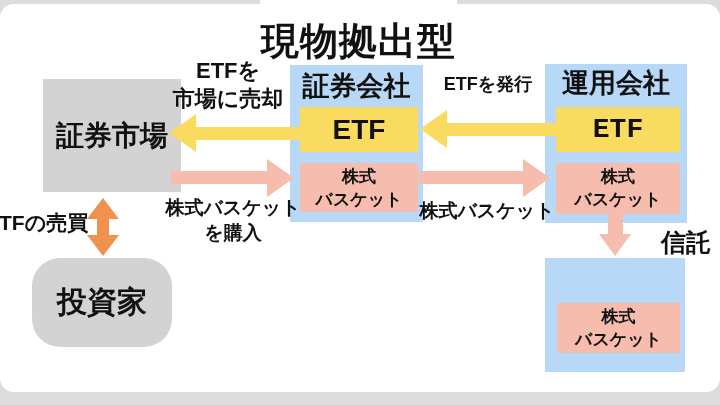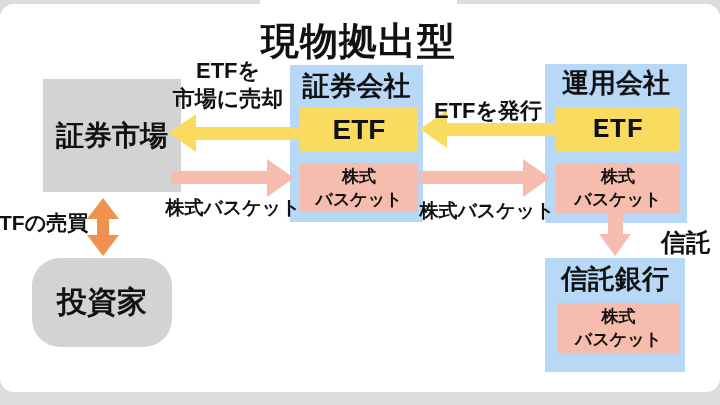--- a/index.html
+++ b/index.html
@@ -69,21 +69,21 @@
   .shaft-o{background:var(--orange);}
   .head{width:0;height:0;}
   .head-left-y{border-top:19px solid transparent;border-bottom:19px solid transparent;border-right:27px solid var(--yellow);}
   .head-right-p{border-top:19px solid transparent;border-bottom:19px solid transparent;border-left:27px solid var(--pink);}
   .head-down-p{border-left:16px solid transparent;border-right:16px solid transparent;border-top:22px solid var(--pink);}
   .head-up-o{border-left:16px solid transparent;border-right:16px solid transparent;border-bottom:21px solid var(--orange);}
   .head-down-o{border-left:16px solid transparent;border-right:16px solid transparent;border-top:21px solid var(--orange);}
   
   .lbl{text-align:center;}
   .lbl-sell{left:158px;top:57px;width:140px;font-size:22px;line-height:28px;}
-  .lbl-issue{left:418px;top:96px;width:140px;font-size:22px;}
+  .lbl-issue{left:418px;top:72px;width:140px;font-size:18px;}
   .lbl-buy{left:163px;top:195px;width:140px;font-size:19px;line-height:25px;}
   .lbl-contrib{left:417px;top:198px;width:140px;font-size:19px;line-height:25px;}
   .lbl-trust{left:661px;top:226px;font-size:25px;}
   .lbl-trade{left:-15px;top:209px;font-size:21px;white-space:nowrap;}
 </style>
 </head>
 <body>
 
 <div class="stage">
   <div class="abs card"></div>
@@ -111,21 +111,20 @@
     <div class="abs sub-box etf-box manager-etf">
       <span>ETF</span>
     </div>
     <div class="abs sub-box basket-box manager-basket">
       <span>株式</span>
       <span>バスケット</span>
     </div>
   </div>
 
   <div class="abs org org-trust">
-    <div class="org-title">信託銀行</div>
     <div class="abs sub-box basket-box trust-basket">
       <span>株式</span>
       <span>バスケット</span>
     </div>
   </div>
 
   <div class="abs head head-left-y" style="left:169px;top:114px;"></div>
   <div class="abs shaft-y" style="left:194px;top:127px;width:106px;height:13px;"></div>
 
   <div class="abs head head-left-y" style="left:420px;top:110px;"></div>
@@ -144,20 +143,21 @@
   <div class="abs shaft-o" style="left:97px;top:217px;width:12px;height:20px;"></div>
   <div class="abs head head-down-o" style="left:87px;top:235px;"></div>
 
   <div class="abs lbl lbl-sell">
     <div>ETFを</div>
     <div>市場に売却</div>
   </div>
   <div class="abs lbl lbl-issue">ETFを発行</div>
   <div class="abs lbl lbl-buy">
     <div>株式バスケット</div>
+    <div>を購入</div>
   </div>
   <div class="abs lbl lbl-contrib">
     <div>株式バスケット</div>
   </div>
   <div class="abs lbl lbl-trust">信託</div>
   <div class="abs lbl lbl-trade">ETFの売買</div>
 
   <div class="abs title-band">
     <h1>現物拠出型</h1>
   </div>

